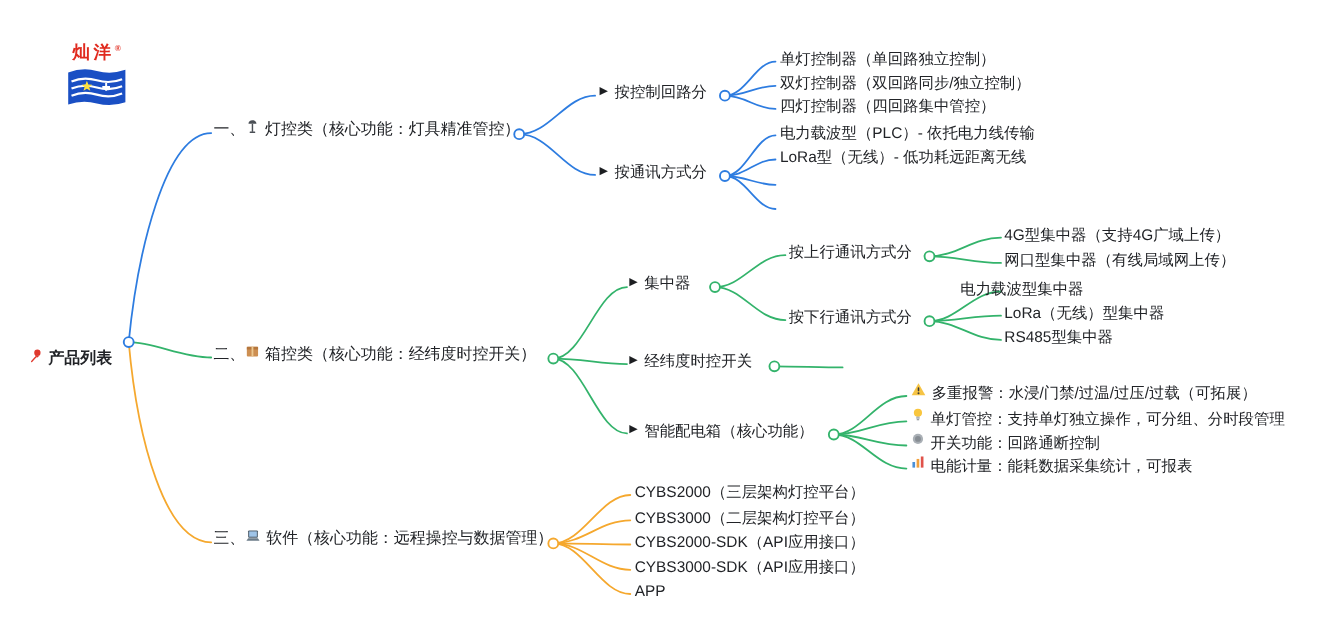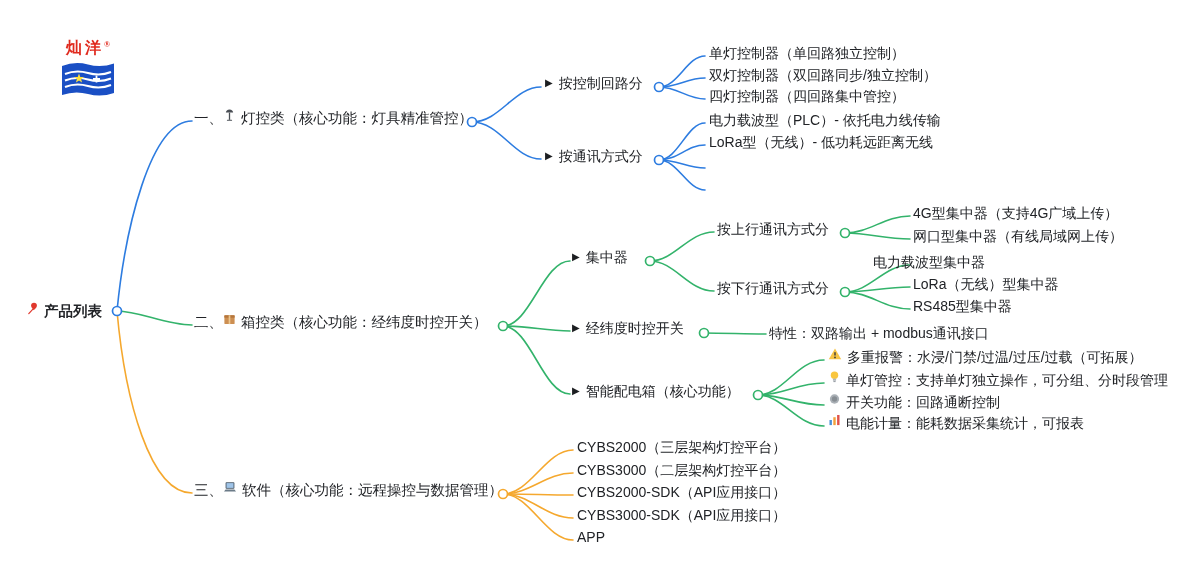--- a/index.html
+++ b/index.html
@@ -102,21 +102,21 @@
     <svg width="56" height="40" viewBox="0 0 56 40">
       <path d="M2 5 Q15 0 28 3.5 Q41 7 54 2.5 L54 32 Q41 36.5 28 33 Q15 29.5 2 34 Z" fill="#1a4fc4"></path>
       <path class="wave" d="M5 13 Q16 8.5 28 12 Q40 15.5 51 11"></path>
       <path class="wave" d="M5 19.5 Q16 15 28 18.5 Q40 22 51 17.5"></path>
       <path class="wave" d="M5 26 Q16 21.5 28 25 Q40 28.5 51 24"></path>
       <polygon points="19,12.5 20.3,15.9 23.8,16 21.1,18.2 22.1,21.6 19,19.6 15.9,21.6 16.9,18.2 14.2,16 17.7,15.9" fill="#ffe23e"></polygon>
       <path d="M33 18 h7 M36.5 14.5 v7" stroke="#fff" stroke-width="1.8"></path>
     </svg>
   </div>
 
-  <div class="node root" style="left:26px;top:301px">
+  <div class="node root" style="left:26px;top:316px">
     <span class="icon">
       <svg width="13" height="14" viewBox="0 0 14 14">
           <circle cx="8.6" cy="4.4" r="3.1" fill="#e0392e"></circle>
           <path d="M6.2 6.4 L10.6 7.4 L8.2 9.4 Z" fill="#e0392e"></path>
           <path d="M7.2 8.4 L3 13" stroke="#e0392e" stroke-width="1.3" stroke-linecap="round"></path>
         </svg>
     </span>
     <span class="txt">产品列表</span>
   </div>
 
@@ -193,23 +193,20 @@
   <div class="node leaf" style="left:913px;top:274px">
     <span class="txt">LoRa（无线）型集中器</span>
   </div>
   <div class="node leaf" style="left:913px;top:296px">
     <span class="txt">RS485型集中器</span>
   </div>
 
   <div class="node sub" style="left:572px;top:318px">
     <span class="bullet">▶</span>
     <span class="txt">经纬度时控开关</span>
-  </div>
-  <div class="node leaf" style="left:769px;top:323px">
-    <span class="txt">特性：双路输出 + modbus通讯接口</span>
   </div>
 
   <div class="node sub" style="left:572px;top:381px">
     <span class="bullet">▶</span>
     <span class="txt">智能配电箱（核心功能）</span>
   </div>
   <div class="node leaf" style="left:828px;top:347px">
     <span class="icon">
       <svg width="14" height="14" viewBox="0 0 14 14">
           <path d="M7 1.4 L13.2 12.3 L0.8 12.3 Z" fill="#f6c445"></path>

